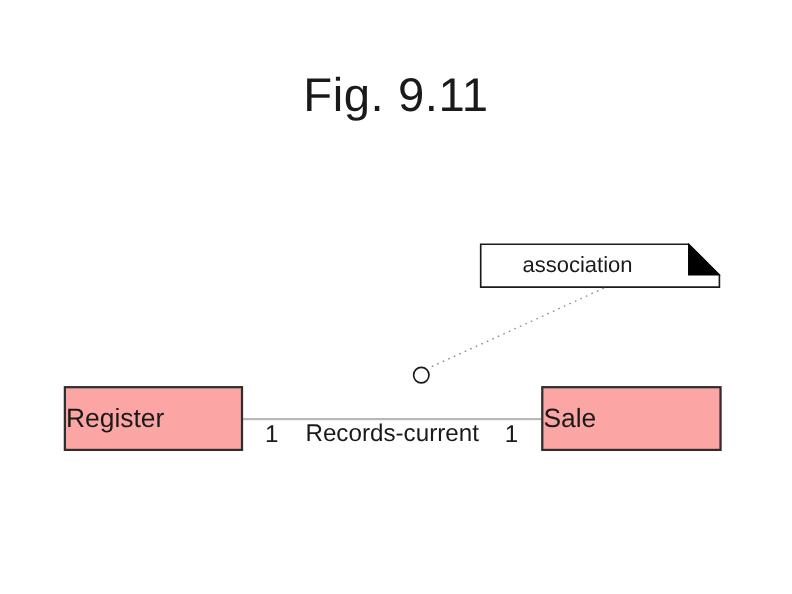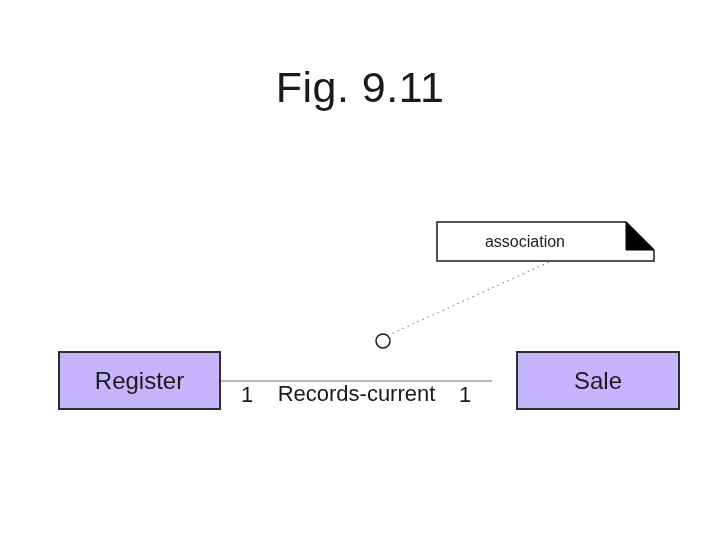--- a/index.html
+++ b/index.html
@@ -57,21 +57,21 @@
   }
   .note-label {
     position: absolute;
     left: 430px;
     top: 222px;
     width: 190px;
     height: 39px;
     display: flex;
     align-items: center;
     justify-content: center;
-    font-size: 16px;
+    font-size: 20px;
   }
   .assoc-line {
     position: absolute;
     left: 221px;
     top: 380px;
     width: 271px;
     height: 2px;
     background: var(--line-gray, #b8b8b8);
   }
   .assoc-name {
@@ -93,28 +93,28 @@
     line-height: 1.0;
   }
   .mult-left  { left: 232px; }
   .mult-right { left: 450px; }
   .class-box {
     position: absolute;
     top: 351px;
     height: 59px;
     box-sizing: border-box;
     border: 2px solid var(--border-dark, #2e2e2e);
-    background: #c4b5fd;
+    background: #fca5a5;
     display: flex;
     align-items: center;
-    justify-content: center;
+    justify-content: flex-start;
     font-size: 24px;
   }
   .class-box.register { left: 58px;  width: 163px; }
-  .class-box.sale     { left: 492px; width: 164px; margin-left: 24px; }
+  .class-box.sale     { left: 492px; width: 164px; }
 </style>
 </head>
 <body>
 
 <div class="slide">
 
   <div class="slide-title">Fig. 9.11</div>
 
   <svg class="shapes-overlay" width="720" height="540" viewBox="0 0 720 540">
     <polygon class="note-body" points="437,222 626,222 654,250 654,261 437,261"></polygon>

